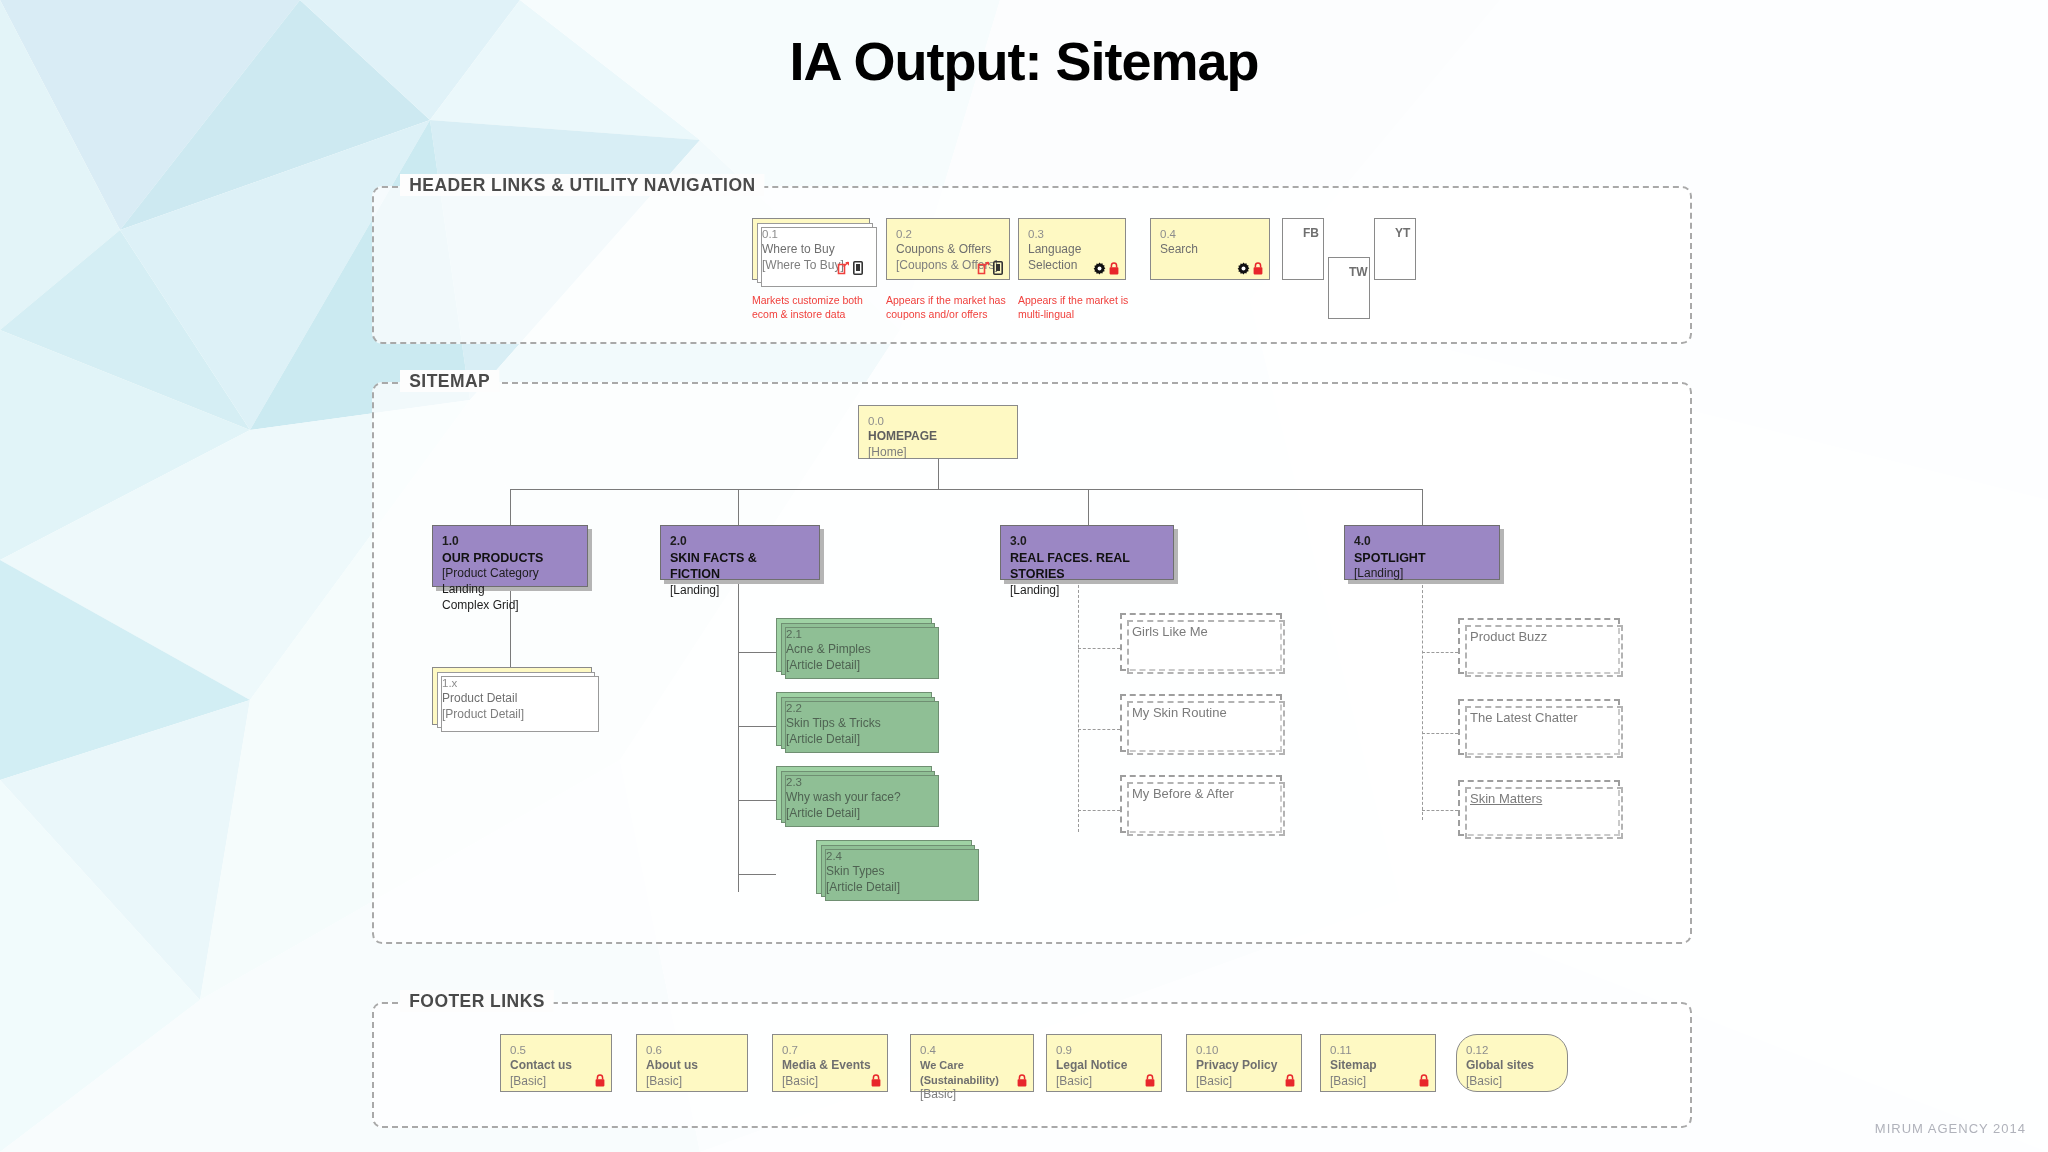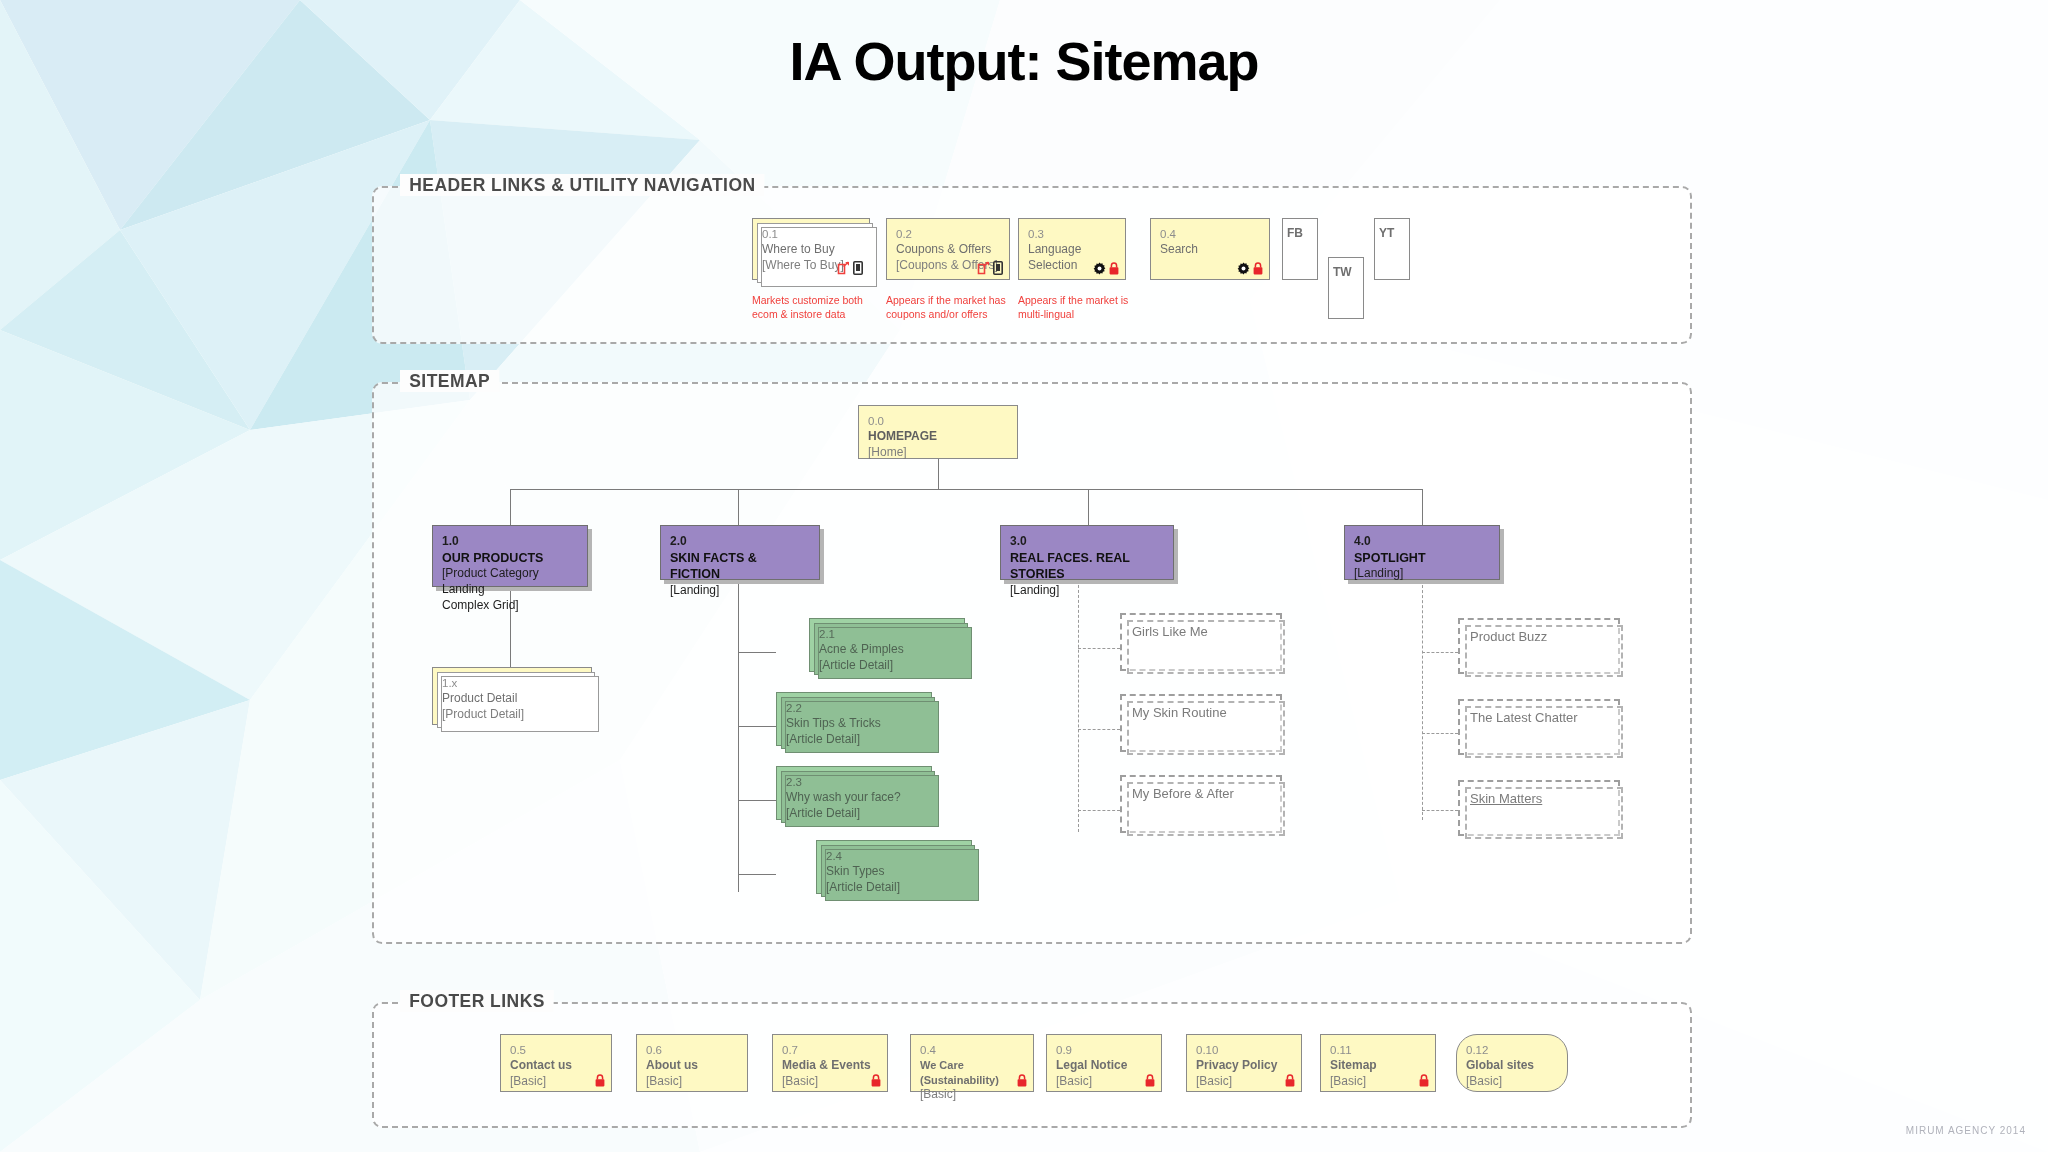--- a/index.html
+++ b/index.html
@@ -121,21 +121,21 @@
   }
 
   
   .mini-node {
     position: absolute;
     border: 1px solid #8a8a8a;
     background: #fff;
     font-size: 12px;
     font-weight: bold;
     color: #6f6f6f;
-    padding: 7px 4px;
+    padding: 7px 20px;
     z-index: 6;
   }
 
   
   .annot {
     position: absolute;
     font-size: 10.5px;
     line-height: 1.35;
     color: #f0403c;
     z-index: 6;
@@ -149,21 +149,21 @@
   
   .line { position: absolute; background: #7a7a7a; z-index: 4; }
   .vline { width: 1px; }
   .hline { height: 1px; }
   .dline-v { position: absolute; width: 0; border-left: 1px dashed #9a9a9a; z-index: 4; }
   .dline-h { position: absolute; height: 0; border-top: 1px dashed #9a9a9a; z-index: 4; }
 
   .corner-credit {
     position: absolute;
     right: 22px; bottom: 16px;
-    font-size: 10px;
+    font-size: 13px;
     letter-spacing: 1px;
     color: #b0b2bb;
     z-index: 7;
   }
 </style>
 </head>
 <body>
 
 <svg id="bg-poly" viewBox="0 0 2048 1152" preserveAspectRatio="none">
   <rect x="0" y="0" width="2048" height="1152" fill="#ffffff"></rect>
@@ -315,21 +315,21 @@
   <div class="nlabel">SKIN FACTS &amp; FICTION</div>
   <div class="ntype">[Landing]</div>
 </div>
 
 <div class="line vline" style="left:738px; top:580px; height:312px;"></div>
 <div class="line hline" style="left:738px; top:652px; width:38px;"></div>
 <div class="line hline" style="left:738px; top:726px; width:38px;"></div>
 <div class="line hline" style="left:738px; top:800px; width:38px;"></div>
 <div class="line hline" style="left:738px; top:874px; width:38px;"></div>
 
-<div class="node green stack" style="left:776px; top:618px; width:156px; height:54px;margin-left:33px;">
+<div class="node green stack" style="left:776px; top:618px; width:156px; height:54px;">
   <div class="nid">2.1</div>
   <div class="nlabel">Acne &amp; Pimples</div>
   <div class="ntype">[Article Detail]</div>
 </div>
 <div class="node green stack" style="left:776px; top:692px; width:156px; height:54px;">
   <div class="nid">2.2</div>
   <div class="nlabel">Skin Tips &amp; Tricks</div>
   <div class="ntype">[Article Detail]</div>
 </div>
 <div class="node green stack" style="left:776px; top:766px; width:156px; height:54px;">

